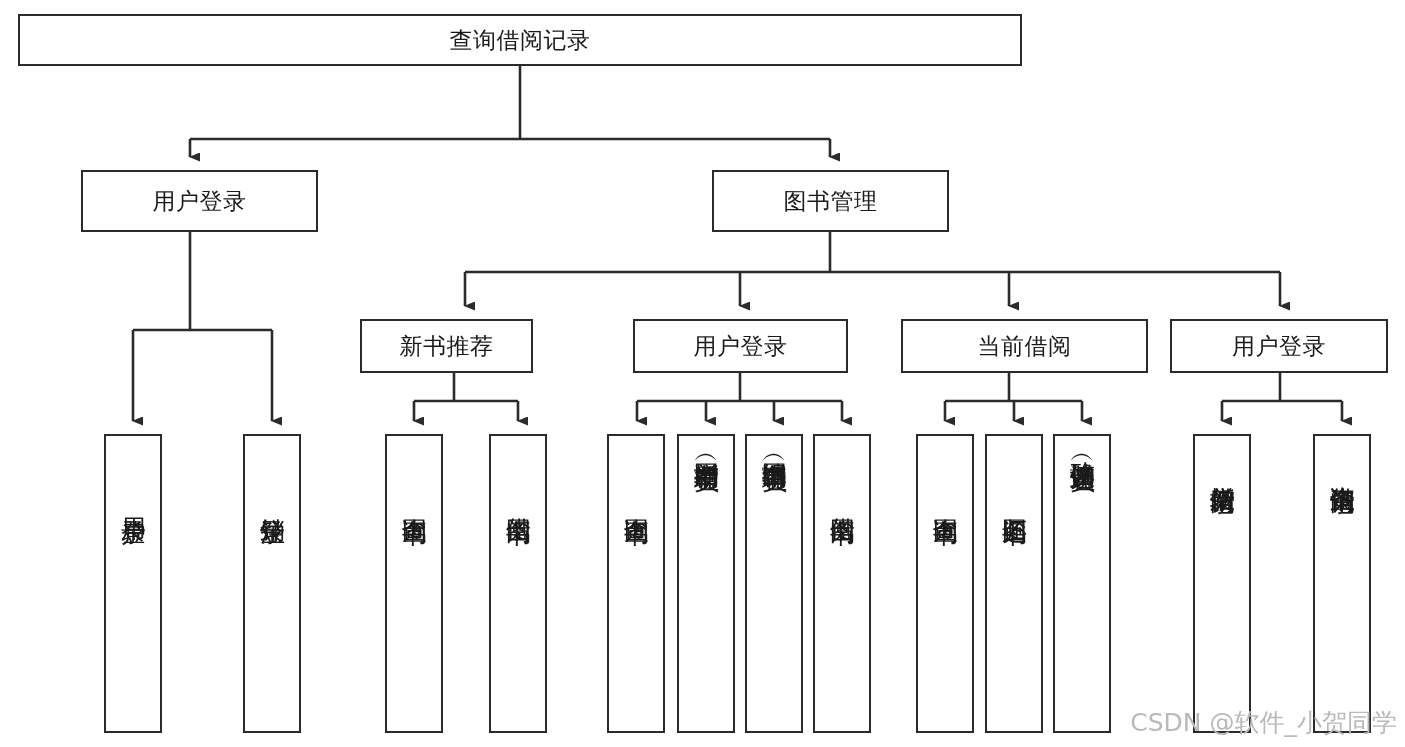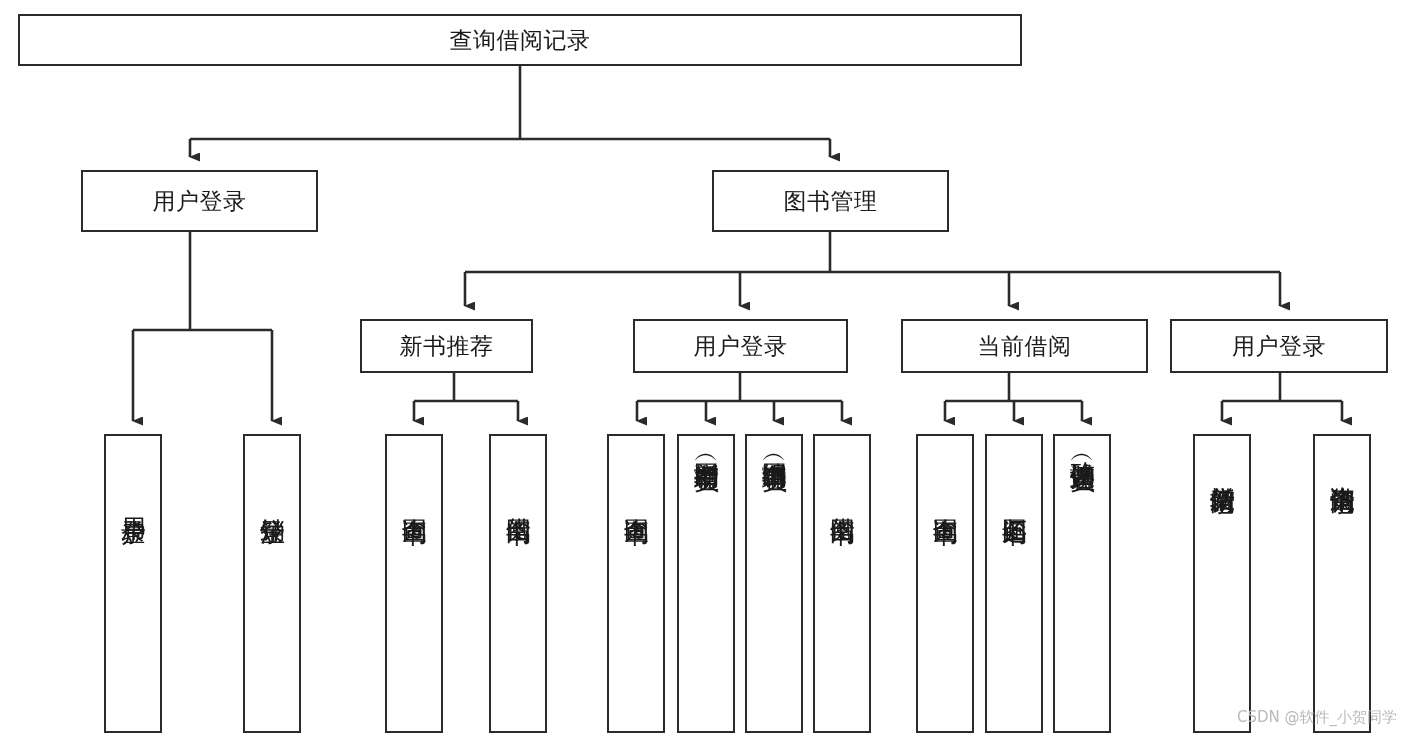--- a/index.html
+++ b/index.html
@@ -63,22 +63,22 @@
   }
   .node.vertical.topfit .node-label {
     margin-top: 6px;
   }
   .node.vertical.nearmid .node-label {
     margin-top: 30px;
   }
   #watermark {
     position: absolute;
     right: 8px;
-    bottom: 20px;
-    font-size: 15px;
+    bottom: 8px;
+    font-size: 25px;
     color: #b9b9b9;
     white-space: nowrap;
     pointer-events: none;
   }
 </style>
 </head>
 <body>
 
 <div id="diagram-root">
 

